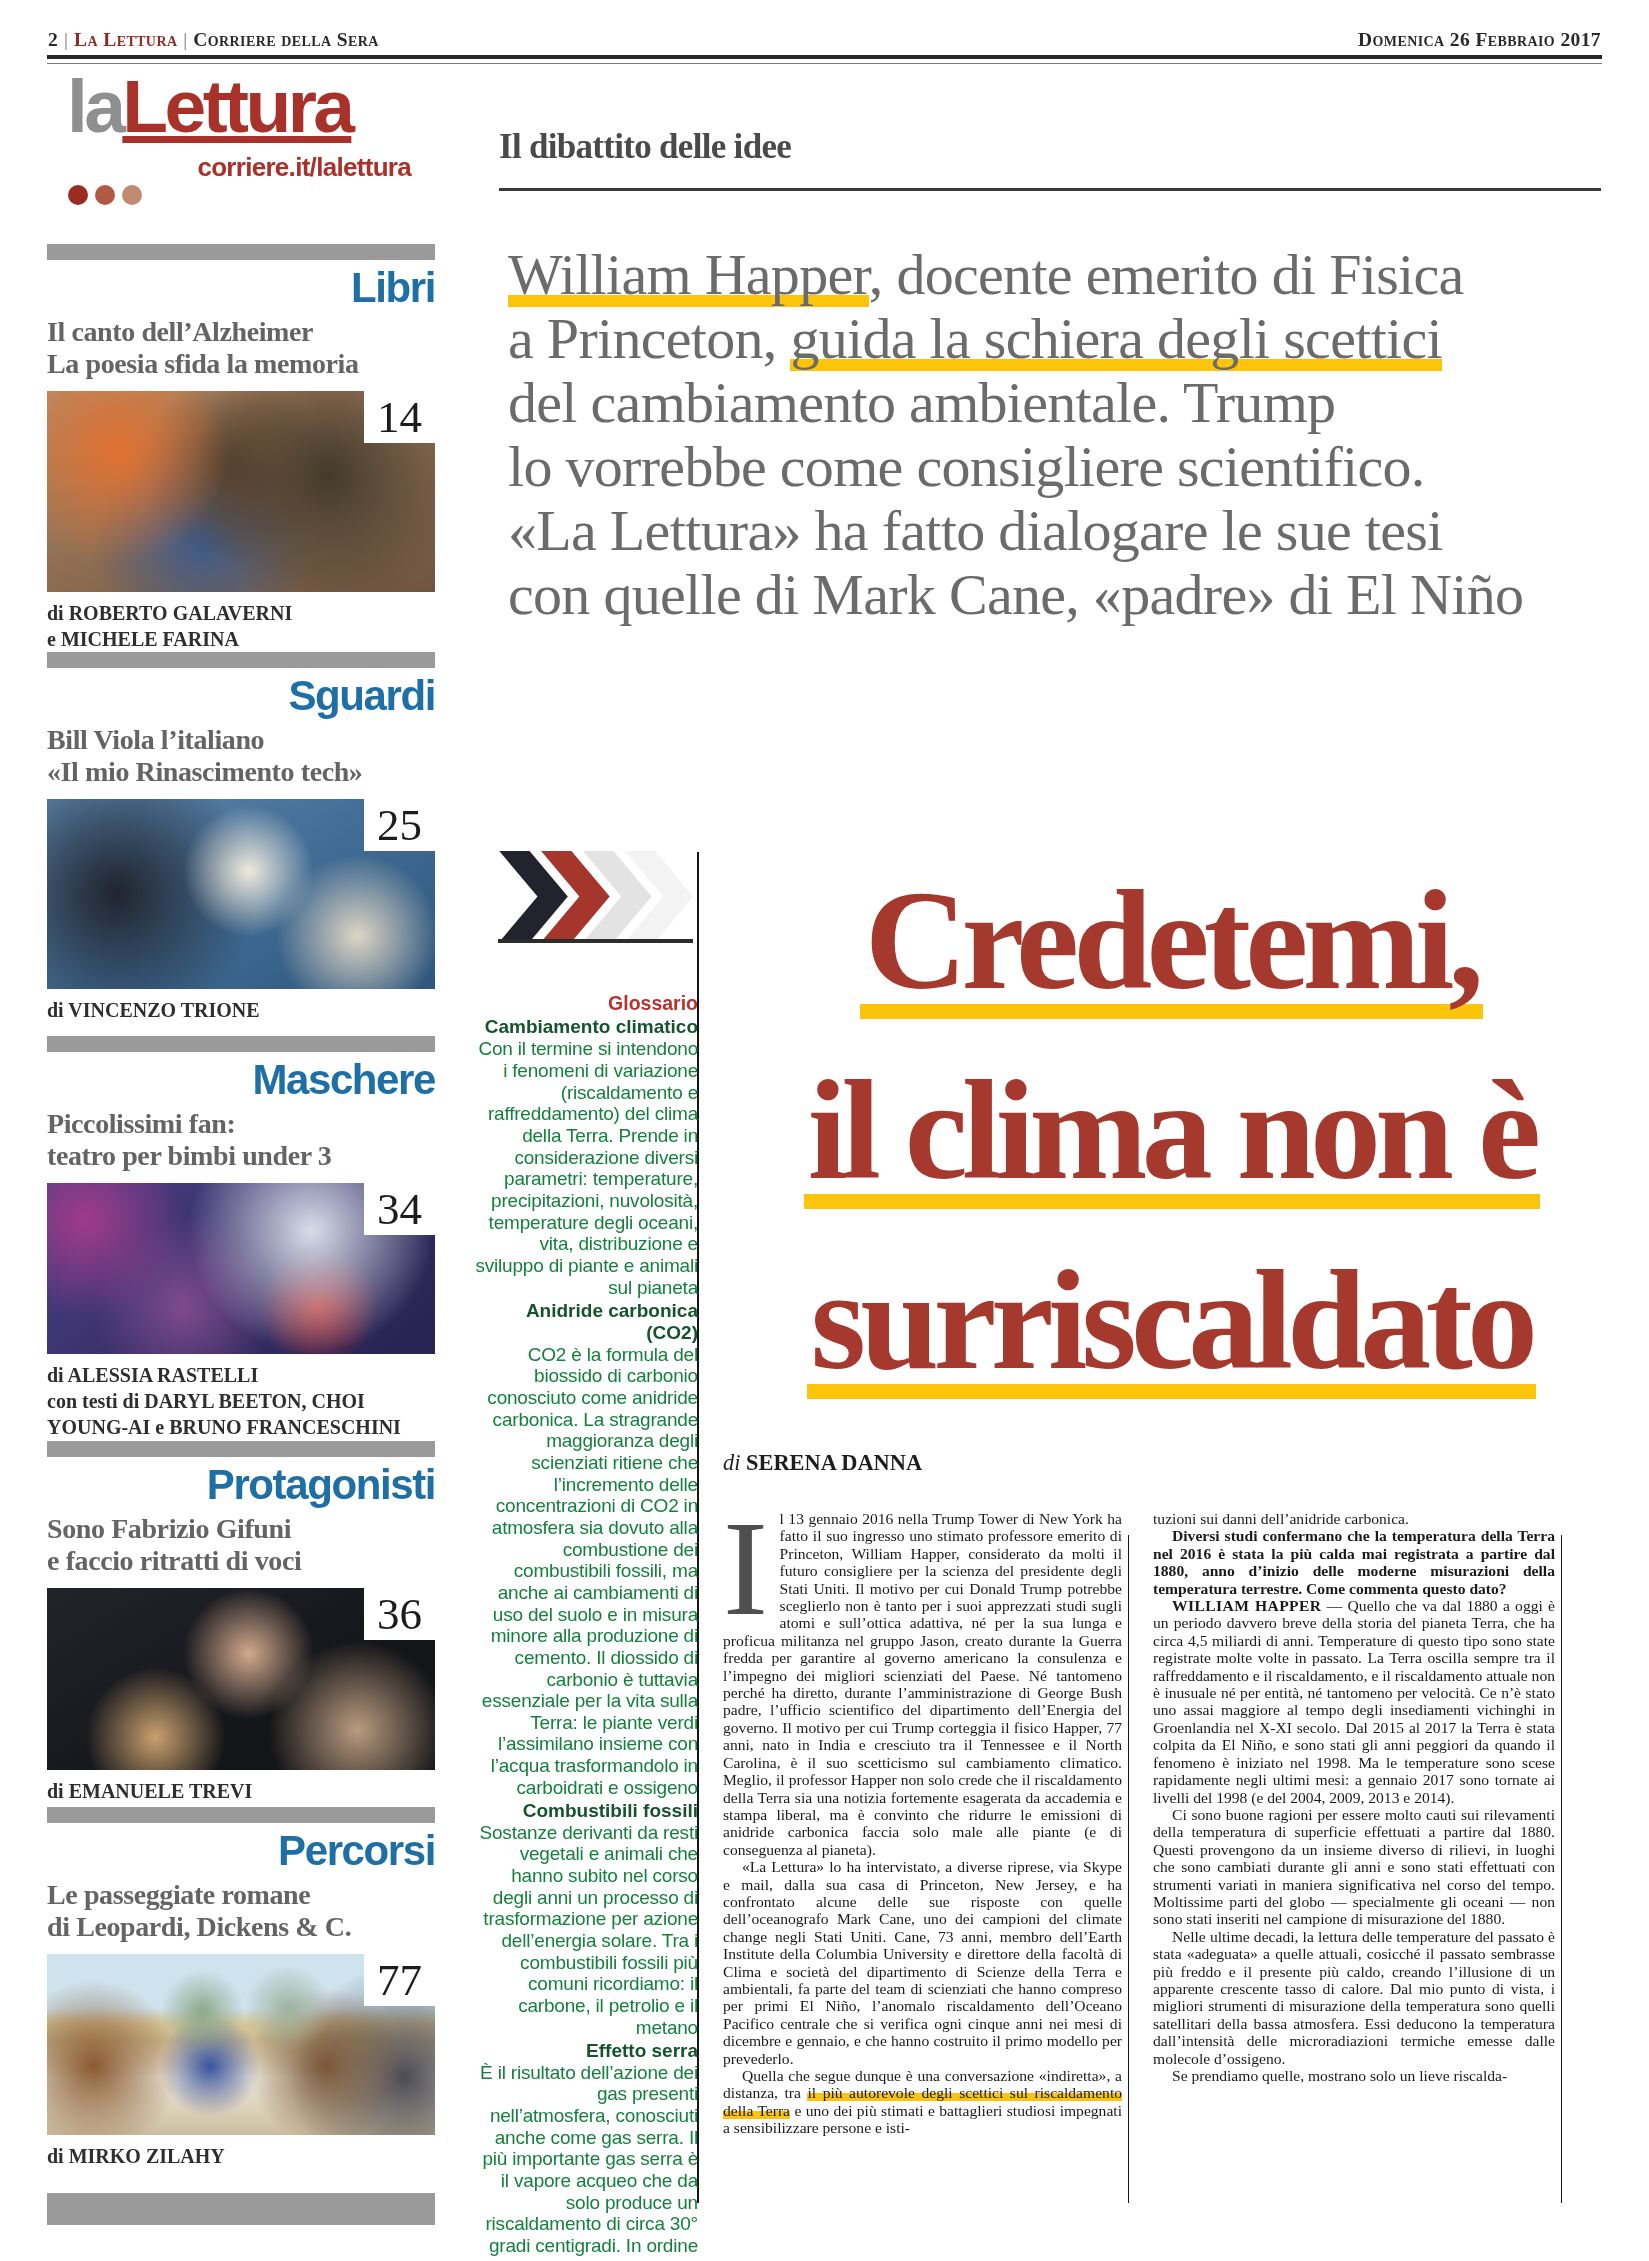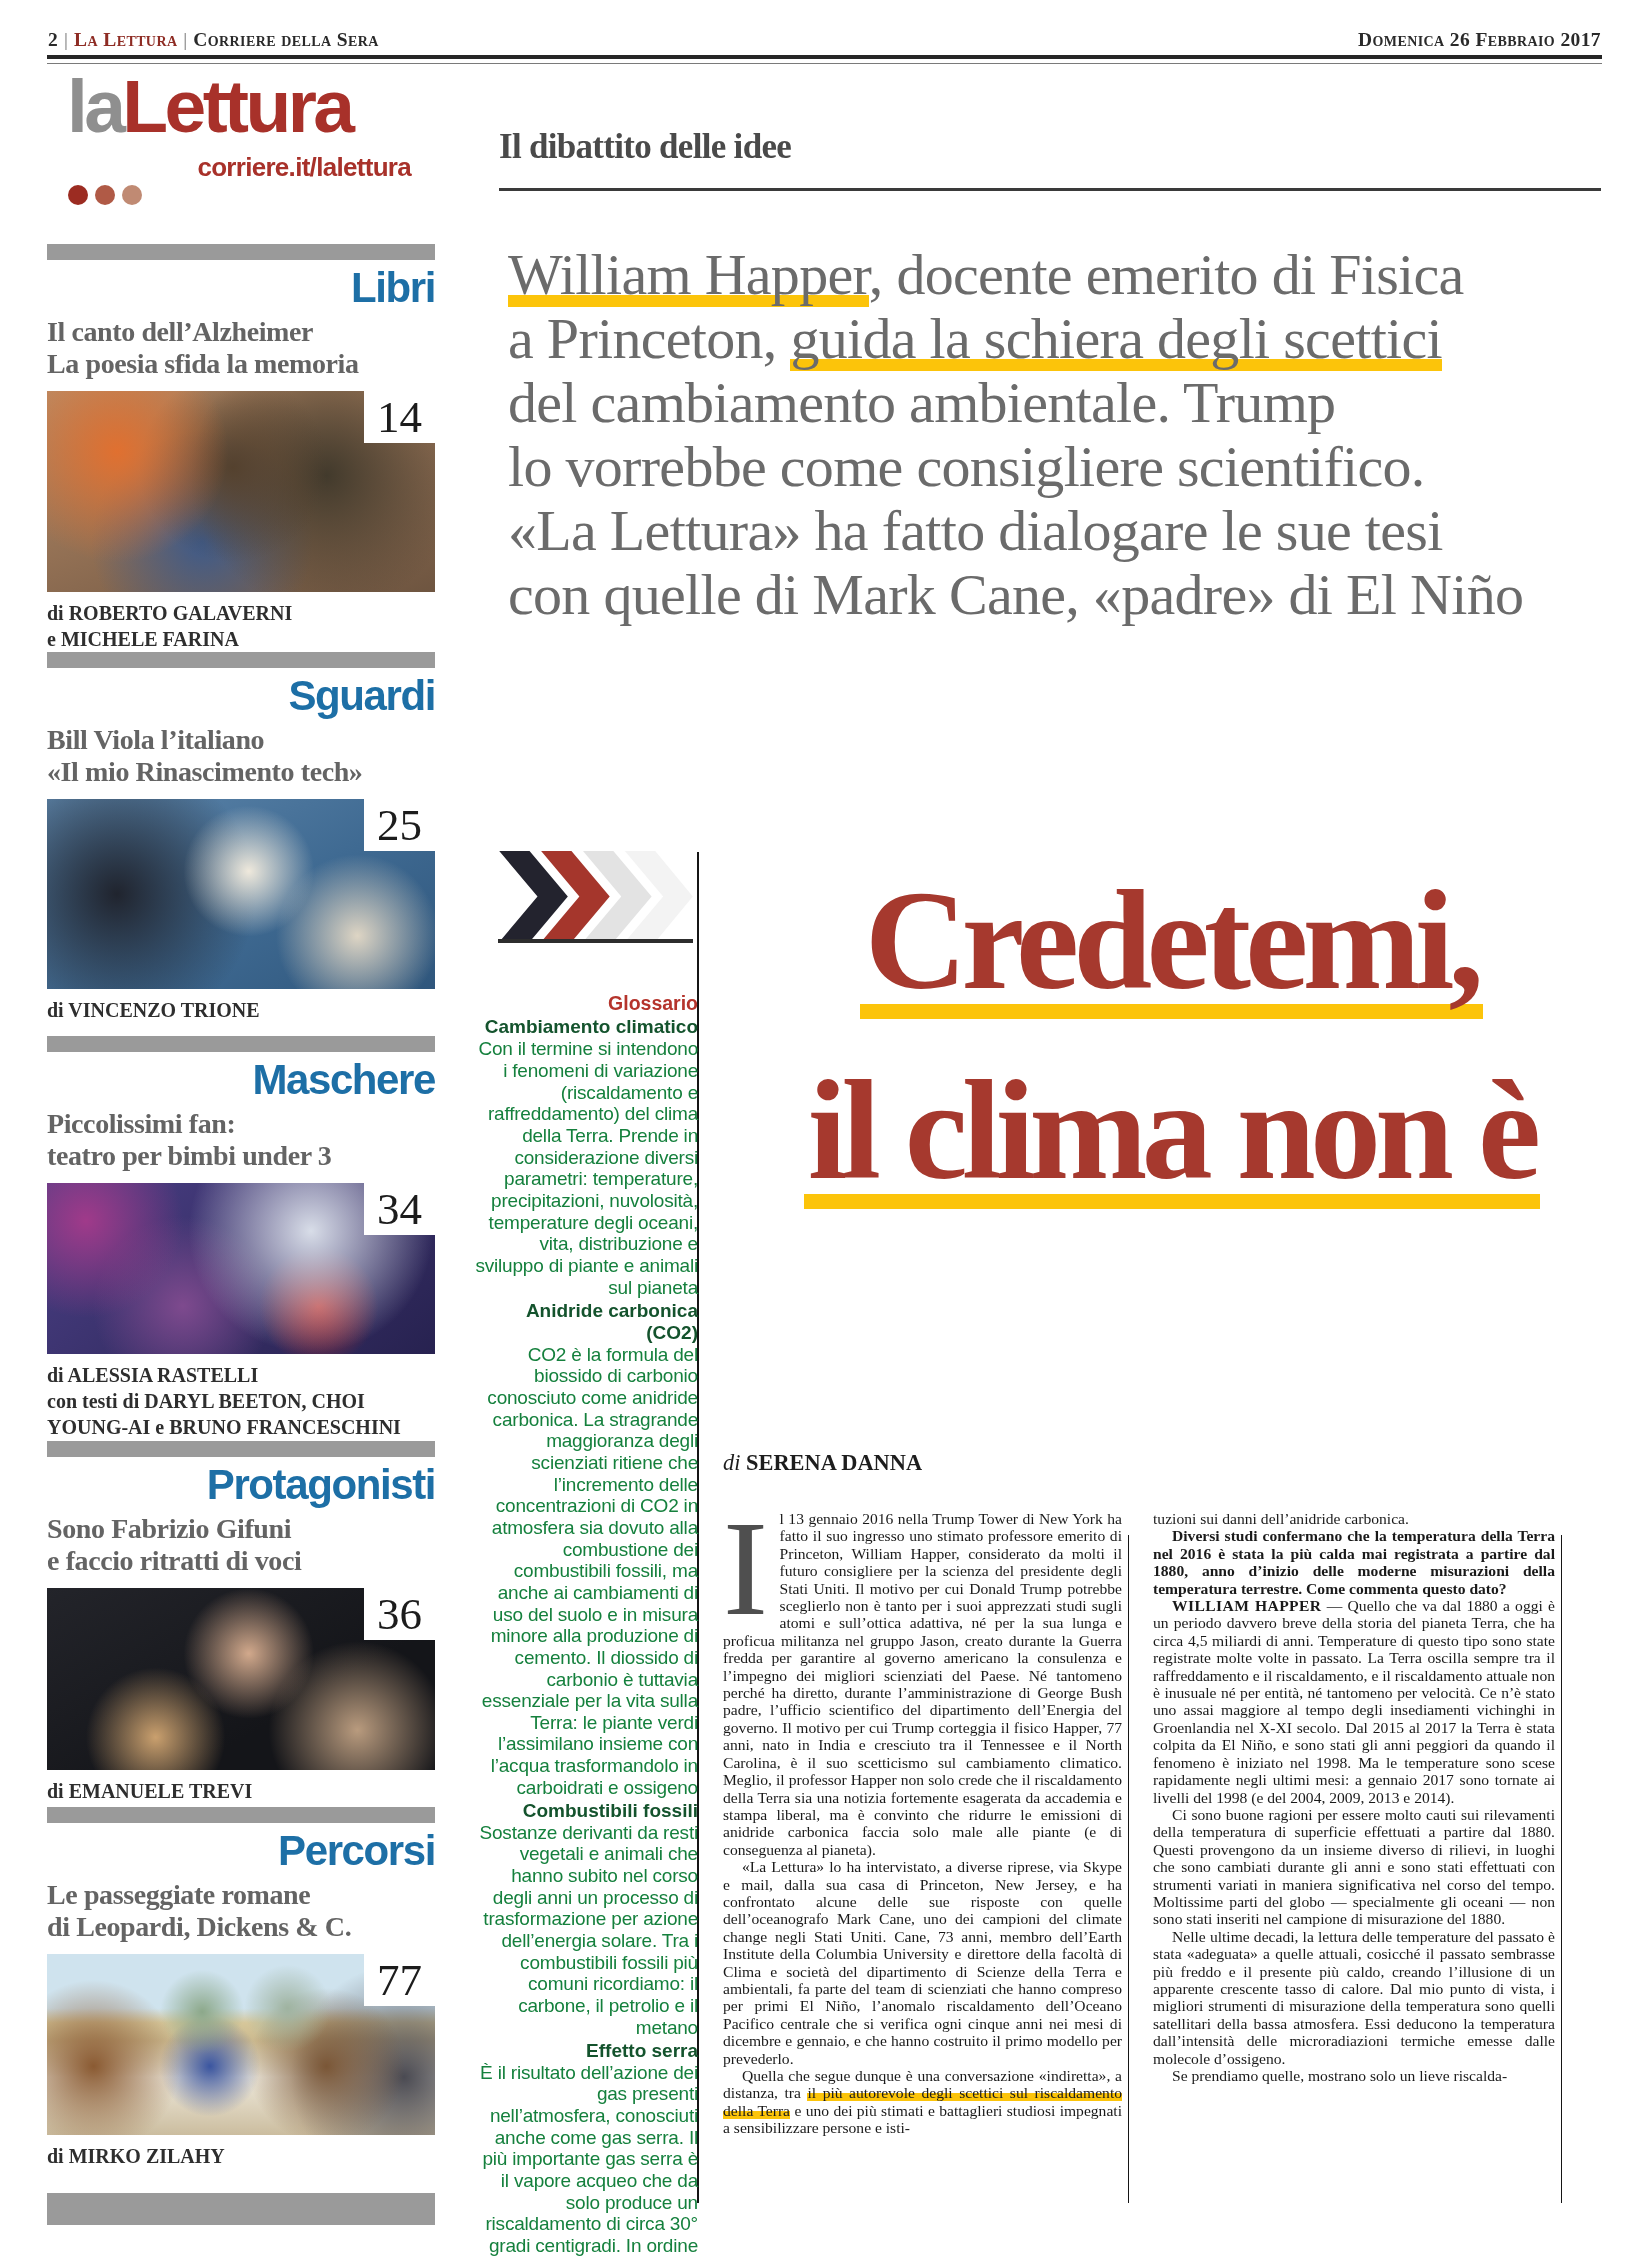--- a/index.html
+++ b/index.html
@@ -12,21 +12,21 @@
   .folio-left{left:48px;}
   .folio-right{right:48px;}
   .folio .brand{color:#8e2c24;}
   .folio .sep{color:#777;font-weight:normal;padding:0 5.8px;}
   .toprule{top:55px;left:47px;right:47px;height:3.6px;border-top:4.3px solid #262626;border-bottom:1.4px solid #7a7a7a;}
 
   
   .logo{left:67px;top:69px;font-family:"Liberation Sans",sans-serif;font-weight:bold;
         font-size:75px;letter-spacing:-3.6px;line-height:1;}
   .logo .la{color:#8f8f8f;}
-  .logo .lettura{color:#a8312a;}
+  .logo .lettura{color:#a8312a;text-decoration:underline;}
   .logo-url{left:67px;top:152px;width:344px;text-align:right;font-family:"Liberation Sans",sans-serif;
             font-weight:bold;font-size:26px;letter-spacing:-0.7px;color:#a8312a;}
   .dots{left:68px;top:185px;display:flex;gap:7.2px;}
   .dots span{width:20px;height:20px;border-radius:50%;display:inline-block;}
 
   
   .kicker{left:499px;top:127px;font-size:35px;font-weight:bold;color:#4a4a4a;letter-spacing:-0.7px;}
   .kicker-rule{left:499px;right:48px;top:188px;height:2.9px;background:#3a3a3a;}
 
   
@@ -226,20 +226,21 @@
     <div class="glos-def">Sostanze derivanti da resti vegetali e animali che hanno subito nel corso degli anni un processo di trasformazione per azione dell’energia solare. Tra i combustibili fossili più comuni ricordiamo: il carbone, il petrolio e il metano</div>
     <div class="glos-term">Effetto serra</div>
     <div class="glos-def">È il risultato dell’azione dei gas presenti nell’atmosfera, conosciuti anche come gas serra. Il più importante gas serra è il vapore acqueo che da solo produce un riscaldamento di circa 30° gradi centigradi. In ordine di importanza seguono: anidride carbonica (CO2), metano (CH4), ossidi di azoto (NOx), ozono (O3) e altri presenti in traccia nell’atmosfera</div>
     <div class="glos-term">Inquinamento</div>
     <div class="glos-def">L’inquinamento è una alterazione dei cicli della materia e dei flussi dell’energia degli ecosistemi</div>
   </div>
 
   <div class="abs headline">
     <div><span class="hl-u">Credetemi,</span></div>
     <div><span class="hl-u">il clima non è</span></div>
+    <div><span class="hl-u">surriscaldato</span></div>
   </div>
 
   <div class="abs main-byline">
     <span class="di">di</span>
     <span class="nm">SERENA DANNA</span>
   </div>
 
   <div class="abs col" style="left:723px;top:1510px;width:399px">
     <p><span class="dropcap">I</span><span>l 13 gennaio 2016 nella Trump Tower di New York ha fatto il suo ingresso uno stimato professore emerito di Princeton, William Happer, considerato da molti il futuro consigliere per la scienza del presidente degli Stati Uniti. Il motivo per cui Donald Trump potrebbe sceglierlo non è tanto per i suoi apprezzati studi sugli atomi e sull’ottica adattiva, né per la sua lunga e proficua militanza nel gruppo Jason, creato durante la Guerra fredda per garantire al governo americano la consulenza e l’impegno dei migliori scienziati del Paese. Né tantomeno perché ha diretto, durante l’amministrazione di George Bush padre, l’ufficio scientifico del dipartimento dell’Energia del governo. Il motivo per cui Trump corteggia il fisico Happer, 77 anni, nato in India e cresciuto tra il Tennessee e il North Carolina, è il suo scetticismo sul cambiamento climatico. Meglio, il professor Happer non solo crede che il riscaldamento della Terra sia una notizia fortemente esagerata da accademia e stampa liberal, ma è convinto che ridurre le emissioni di anidride carbonica faccia solo male alle piante (e di conseguenza al pianeta).</span></p>
     <p class="indent">«La Lettura» lo ha intervistato, a diverse riprese, via Skype e mail, dalla sua casa di Princeton, New Jersey, e ha confrontato alcune delle sue risposte con quelle dell’oceanografo Mark Cane, uno dei campioni del climate change negli Stati Uniti. Cane, 73 anni, membro dell’Earth Institute della Columbia University e direttore della facoltà di Clima e società del dipartimento di Scienze della Terra e ambientali, fa parte del team di scienziati che hanno compreso per primi El Niño, l’anomalo riscaldamento dell’Oceano Pacifico centrale che si verifica ogni cinque anni nei mesi di dicembre e gennaio, e che hanno costruito il primo modello per prevederlo.</p>

